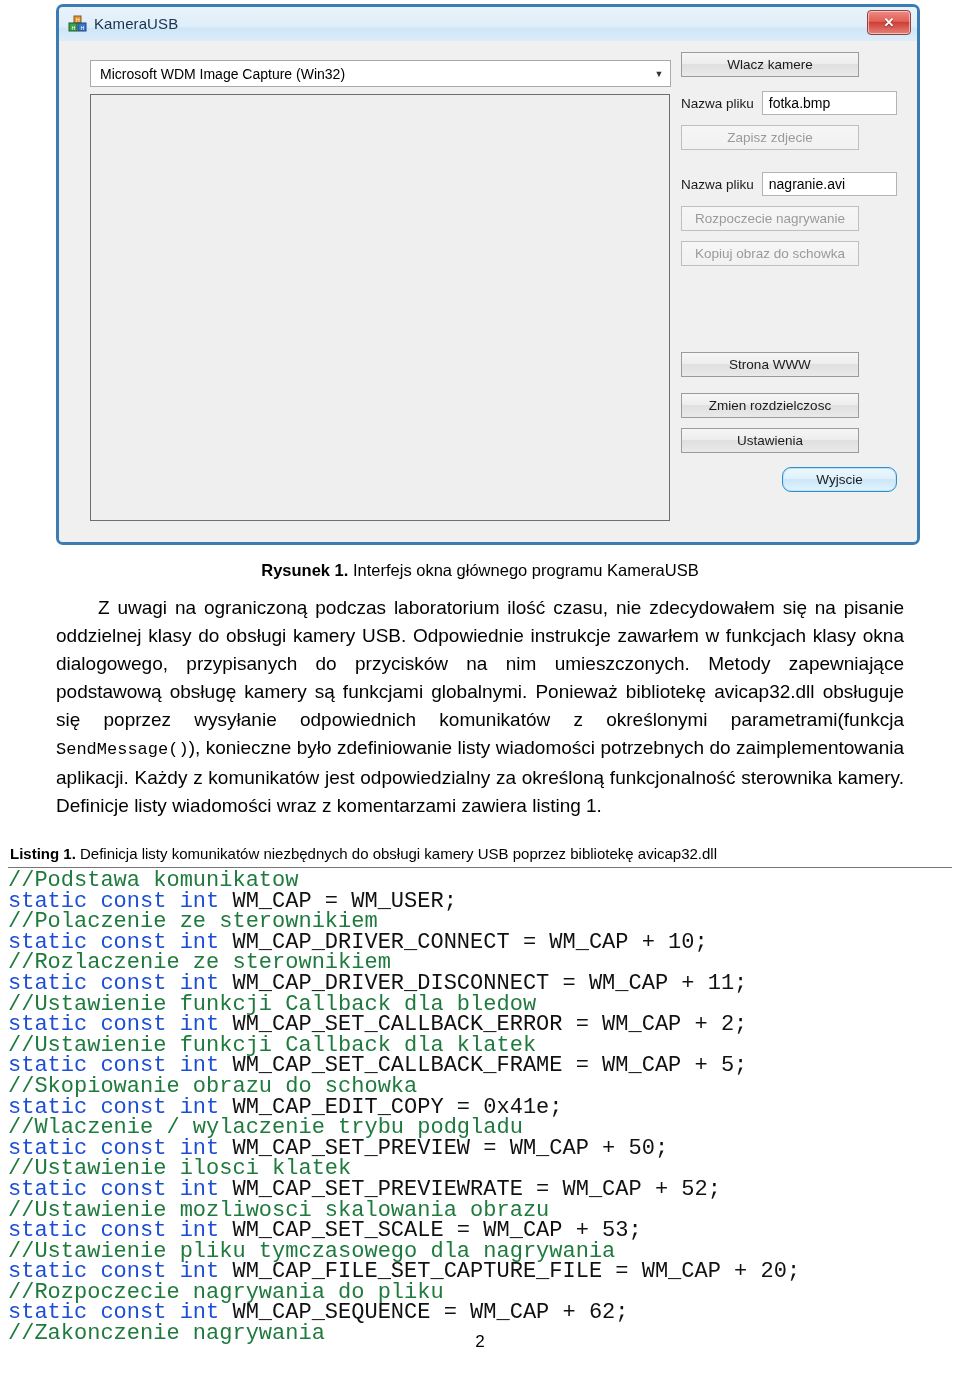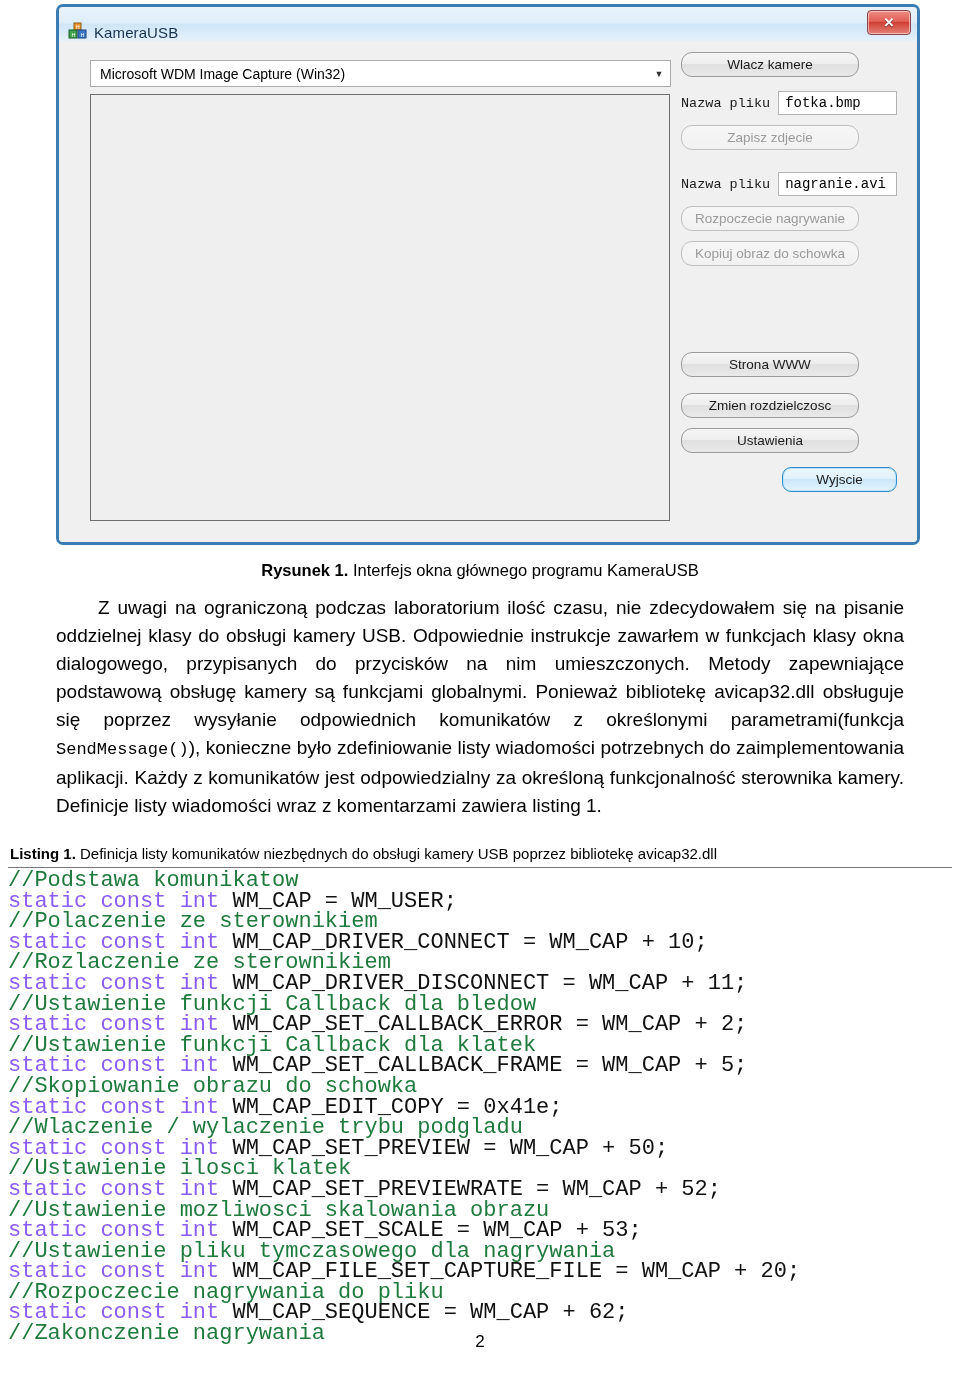--- a/index.html
+++ b/index.html
@@ -20,22 +20,22 @@
     border-radius:7px;
     background:#f0f0f0;
     box-sizing:border-box;
     box-shadow:0 0 0 1px #b9d4e8 inset;
     overflow:hidden;
   }
   .titlebar{
     height:34px;
     background:linear-gradient(to bottom,#e9f3fb 0%,#dfeefa 45%,#cfe6f7 52%,#e4f1fb 100%);
     border-bottom:1px solid #b6d4ea;
-    display:flex; align-items:flex-end;
-    padding:0 4px 0 9px;
+    display:flex; align-items:flex-start;
+    padding:8px 4px 0 9px;
     position:relative;
   }
   .app-icon{ width:19px;height:19px; position:relative; flex:0 0 auto; margin-right:7px;}
   .title-text{
     font-size:15px; color:#17334d; letter-spacing:.1px;
     font-family:"Liberation Sans", sans-serif;
   }
   .close-btn{
     position:absolute; right:6px; top:3px;
     width:42px;height:23px;
@@ -63,35 +63,35 @@
     position:absolute; left:31px; top:53px; width:580px; height:427px;
     background:#efefef; border:1px solid #6e6e6e;
     box-sizing:border-box;
   }
 
   
   .rc{ position:absolute; left:622px; top:11px; width:218px; }
   .btn{
     display:block; width:178px; height:25px; box-sizing:border-box;
     background:linear-gradient(to bottom,#f6f6f6 0%,#ededed 48%,#e0e0e0 50%,#e9e9e9 100%);
-    border:1px solid #9b9b9b; border-radius:11px;
+    border:1px solid #9b9b9b; border-radius:0;
     font-size:13.5px; color:#1b1b1b;
     text-align:center; line-height:23px;
     font-family:"Liberation Sans", sans-serif;
     white-space:nowrap;
   }
   .btn.dis{ color:#9a9a9a; border-color:#bfbfbf;
             background:linear-gradient(to bottom,#f6f6f6 0%,#f1f1f1 100%); }
   .btn.default{
     border:1px solid #2e8ecb; border-radius:9px;
     background:linear-gradient(to bottom,#ecf7fd 0%,#dff0fb 48%,#cbe7f9 50%,#e3f3fd 100%);
     box-shadow:0 0 0 1px #bfe2f7 inset;
     width:115px; margin-left:101px;
   }
-  .fr{ display:flex; align-items:center; width:216px;font-family:Liberation Mono, monospace; }
+  .fr{ display:flex; align-items:center; width:216px; }
   .fr-label{ font-size:13.5px; color:#1b1b1b; white-space:nowrap; }
   .fr-input{
     flex:1; height:24px; margin-left:8px;
     background:#fff; border:1px solid #b4b4b4; box-sizing:border-box;
     font-size:14px; color:#000; line-height:22px; padding-left:6px;
     white-space:nowrap; overflow:hidden;
   }.sp-10{height:10px}.sp-14{height:14px}
   .sp-22{height:22px}.sp-86{height:86px}.sp-16{height:16px}
 
   
@@ -118,21 +118,21 @@
   .code{
     margin:3px 8px 0 8px;
     border-top:1px solid #777;
     padding-top:3px;
     font-family:"Liberation Mono", monospace;
     font-size:22px;
     line-height:20.6px;
     white-space:pre;
   }
   .code .c{ color:#1f7a3d; }
-  .code .k{ color:#8b5cf6;margin-top:20px; }
+  .code .k{ color:#1d4ed8;margin-top:20px; }
   .code .i{ color:#111;text-align:right; }
   .pageno{
     position:absolute; left:0; top:1332px; width:960px;
     text-align:center; font-size:17px;
     font-family:"Liberation Sans", sans-serif;
   }
 </style>
 </head>
 <body>
 

